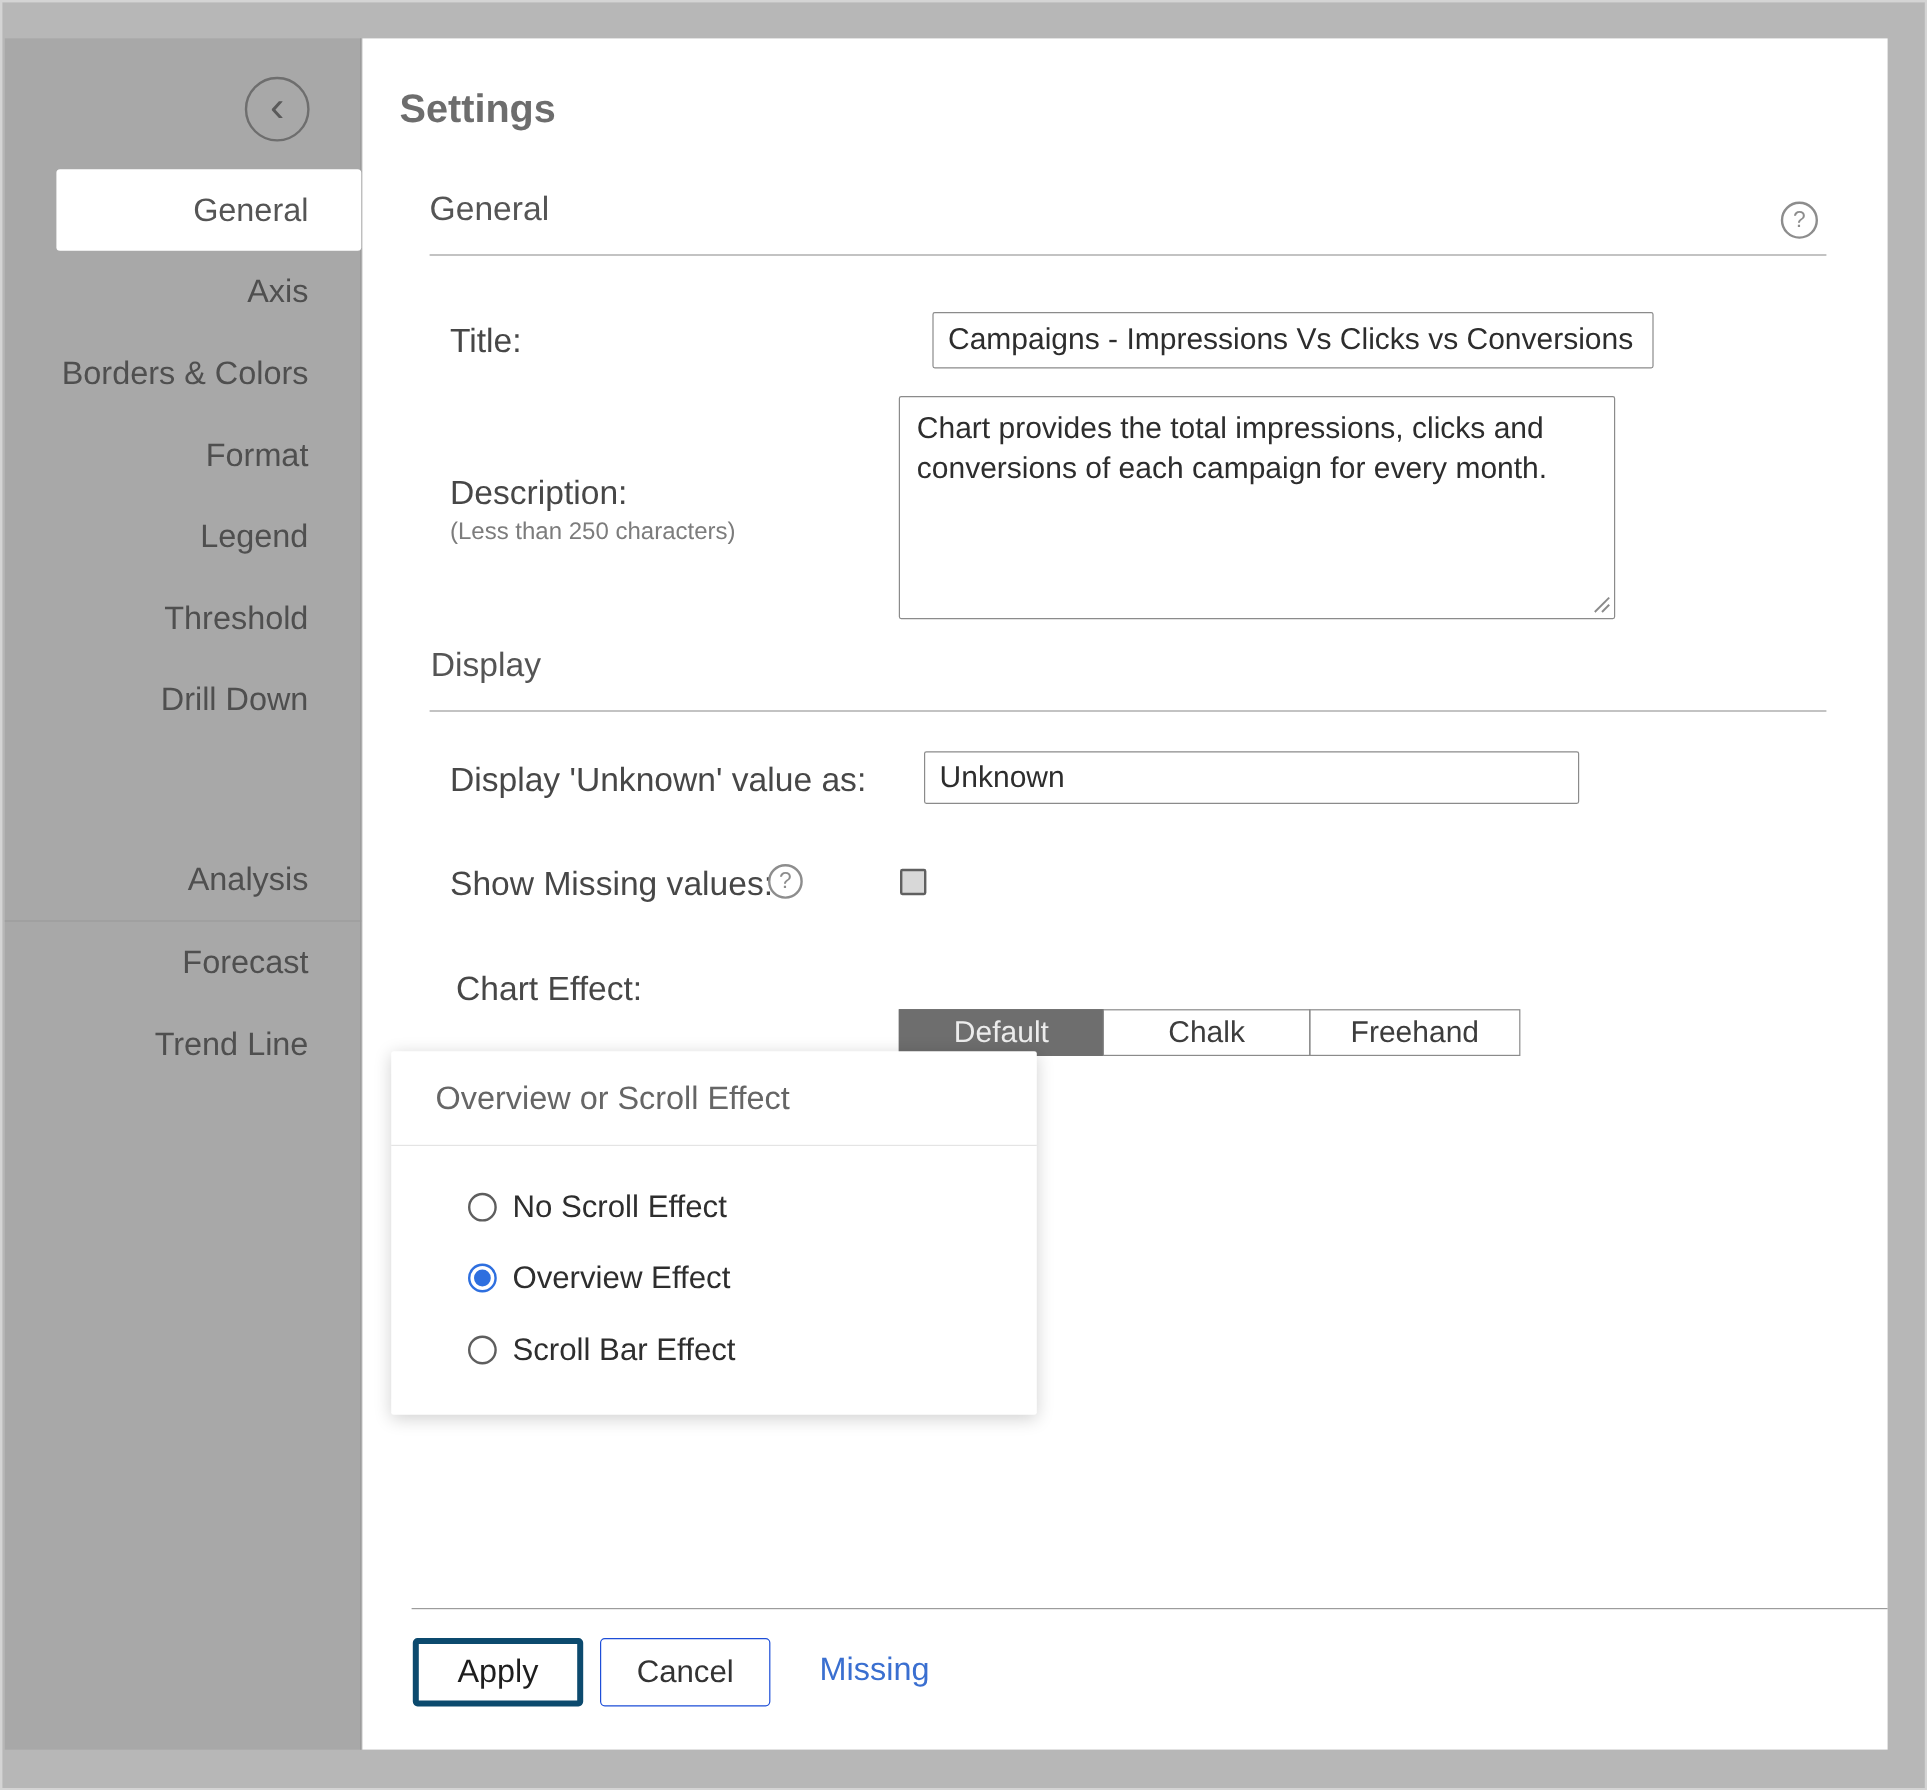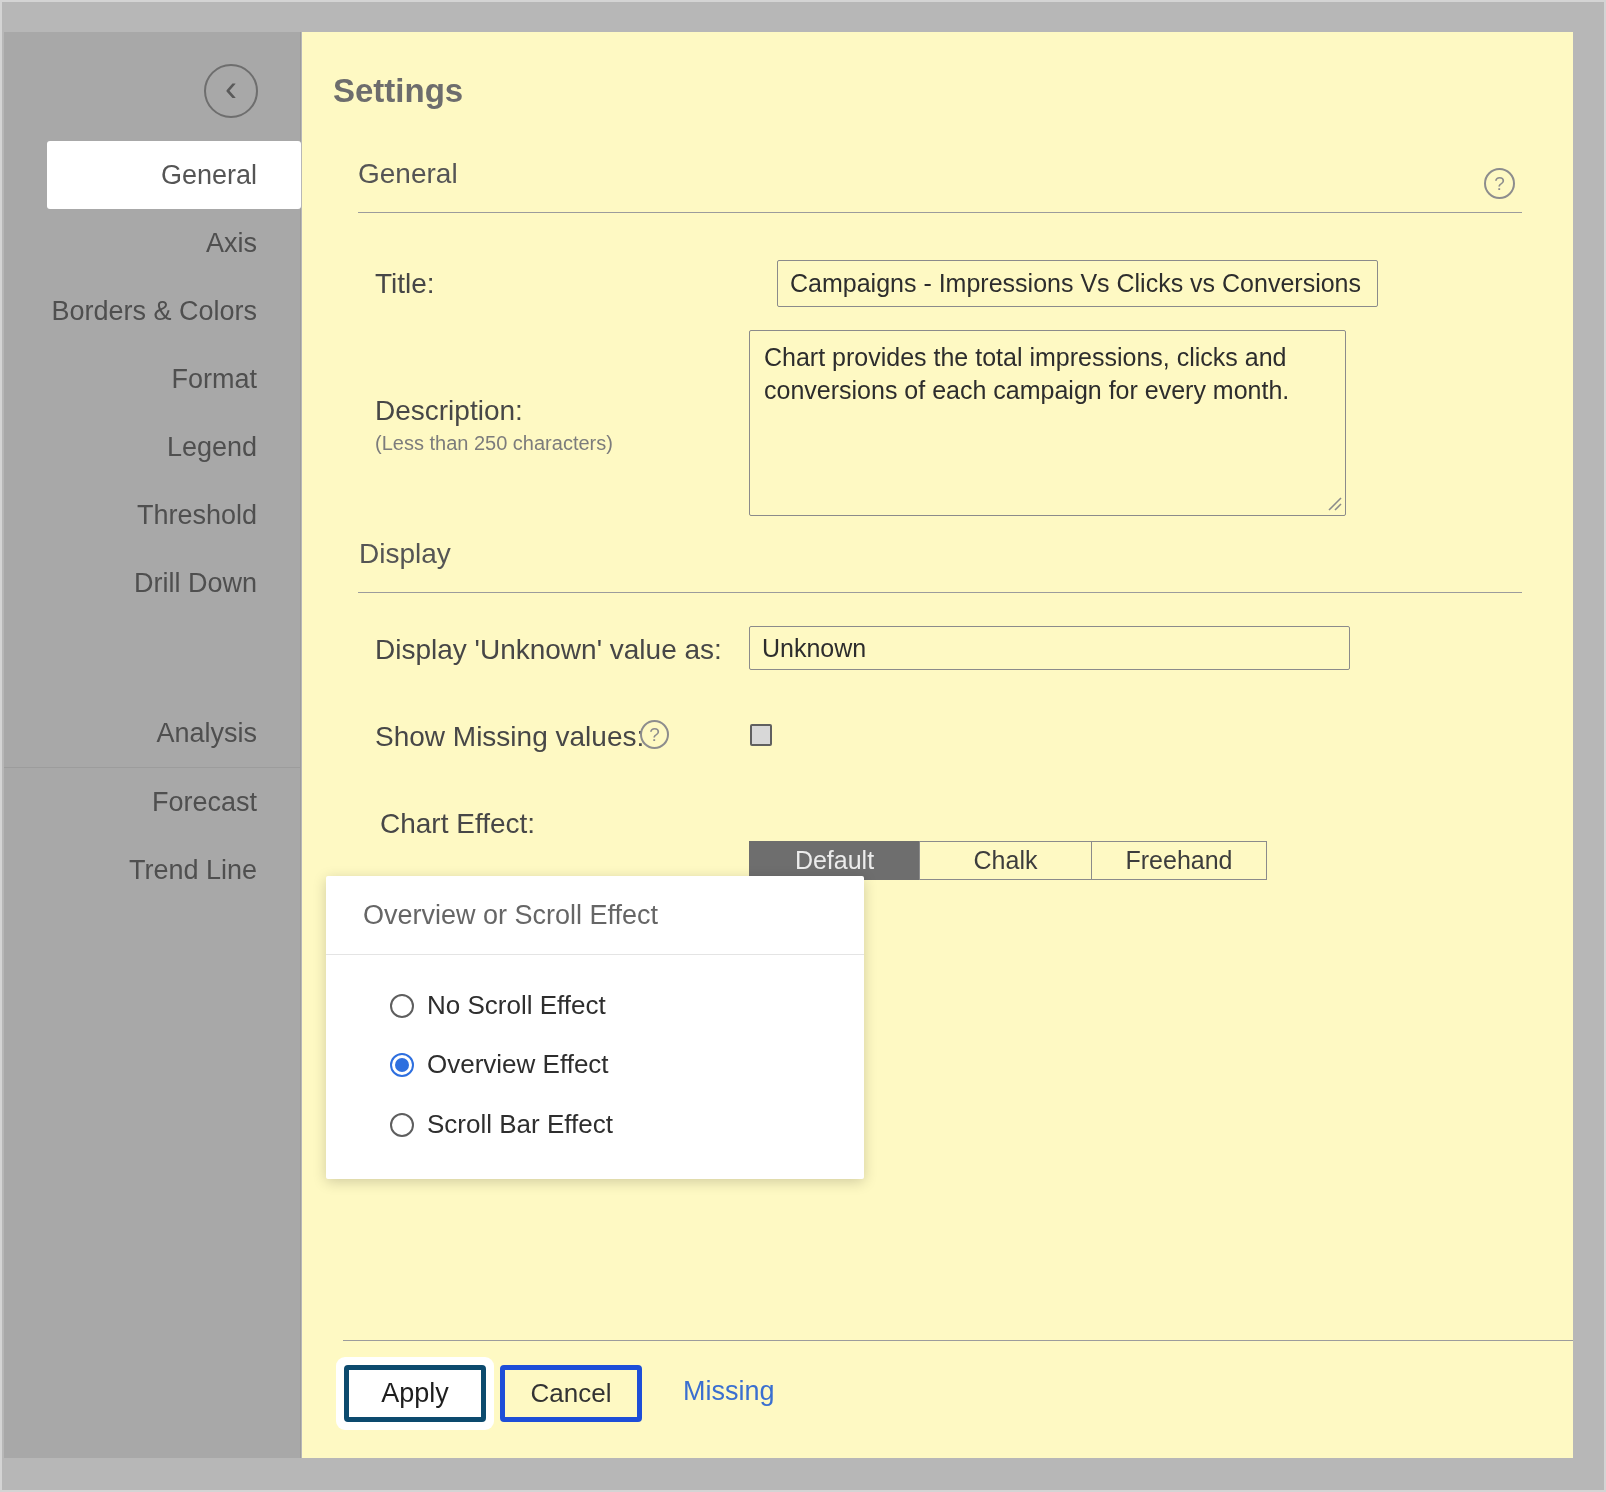--- a/index.html
+++ b/index.html
@@ -11,21 +11,21 @@
   .sidebar{position:absolute;left:2px;top:30px;width:297px;height:1426px;background:#a8a8a8;border-right:1px solid #9c9c9c;}
   .back-btn{position:absolute;left:200px;top:32px;width:54px;height:54px;border:2px solid #6e6e6e;border-radius:50%;display:flex;align-items:center;justify-content:center;font-size:36px;color:#5a5a5a;cursor:pointer;background:transparent;line-height:1;padding-bottom:5px;}
   .nav{position:absolute;left:0;top:109px;width:297px;}
   .nav-item{height:68px;line-height:68px;text-align:right;padding-right:44px;font-size:27px;color:#4f4f4f;cursor:pointer;white-space:nowrap;}
   .nav-item.active{background:#ffffff;border-radius:3px;margin-left:43px;color:#555555;}
   .nav-spacer{height:82px;}
   .flow-divider{border-top:1px solid #9c9c9c;height:0;width:297px;}
   .section-label{cursor:default;}
 
   
-  .main{position:absolute;left:300px;top:30px;width:1271px;height:1426px;background:#fef9c3;}
+  .main{position:absolute;left:300px;top:30px;width:1271px;height:1426px;background:#ffffff;}
   .settings-title{position:absolute;left:31px;top:40px;font-size:33px;font-weight:bold;color:#6d6d6d;}
   .sec-heading{position:absolute;font-size:28px;color:#555555;}
   .h-general{left:56px;top:126px;}
   .h-display{left:57px;top:506px;}
   .divider{position:absolute;height:0;border-top:1px solid #9c9c9c;}
   .divider-general{left:56px;top:180px;width:1164px;}
   .divider-display{left:56px;top:560px;width:1164px;}
   .divider-footer{left:41px;top:1308px;width:1230px;}
   .help{position:absolute;width:31px;height:31px;border:2px solid #8d8d8d;border-radius:50%;color:#8d8d8d;font-size:19px;display:flex;align-items:center;justify-content:center;cursor:pointer;background:transparent;}
   .help-general{left:1182px;top:136px;}
@@ -33,21 +33,21 @@
   .field-label{position:absolute;font-size:28px;color:#474747;white-space:nowrap;}
   .lbl-title{left:73px;top:236px;}
   .lbl-desc{left:73px;top:363px;}
   .field-hint{position:absolute;font-size:20px;color:#7c7c7c;white-space:nowrap;}
   .hint-desc{left:73px;top:400px;}
   .lbl-unknown{left:73px;top:602px;}
   .lbl-missing{left:73px;top:689px;}
   .lbl-effect{left:78px;top:776px;}
   .text-input{position:absolute;border:1px solid #8b8b8b;background:transparent;font-family:"Liberation Sans",sans-serif;font-size:25px;color:#2d2d2d;padding:0 12px;border-radius:2px;outline:none;}
   .inp-title{left:447px;top:228px;width:601px;height:47px;margin-left:28px;}
-  .inp-unknown{left:447px;top:594px;width:601px;height:44px;}
+  .inp-unknown{left:468px;top:594px;width:546px;height:44px;}
   .textarea-wrap{position:absolute;left:447px;top:298px;width:597px;height:186px;}
   .textarea-wrap textarea{width:100%;height:100%;border:1px solid #8b8b8b;background:transparent;font-family:"Liberation Sans",sans-serif;font-size:25px;color:#2d2d2d;padding:10px 14px;resize:none;line-height:1.32;border-radius:2px;outline:none;}
   .resize-handle{position:absolute;right:3px;bottom:4px;width:16px;height:16px;}
   .checkbox{position:absolute;left:448px;top:692px;width:22px;height:22px;border:2px solid #606060;background:#d8d8d8;border-radius:2px;cursor:pointer;}
   .segment{position:absolute;top:770px;height:39px;border:1px solid #8b8b8b;display:flex;align-items:center;justify-content:center;font-size:25px;color:#3d3d3d;cursor:pointer;background:transparent;margin-top:39px;}
   .segment.selected{background:#6e6e6e;border-color:#6e6e6e;color:#ececec;}
   .seg-default{left:447px;width:171px;}
   .seg-chalk{left:617px;width:173px;}
   .seg-freehand{left:789px;width:176px;}
 
@@ -60,21 +60,21 @@
   .radio-row-2{top:173px;}
   .radio-row-3{top:233px;}
   .radio{width:24px;height:24px;border:2px solid #5e5e5e;border-radius:50%;background:#ffffff;position:relative;flex:0 0 auto;}
   .radio.selected{border-color:#2e6fdf;}
   .radio.selected::after{content:"";position:absolute;inset:3px;background:#2e6fdf;border-radius:50%;}
   .radio-label{font-size:26px;color:#2e2e2e;white-space:nowrap;}
 
   
   .apply-wrap{position:absolute;left:34px;top:1325px;width:158px;height:73px;background:#ffffff;border-radius:9px;padding:8px;cursor:pointer;}
   .apply-inner{width:100%;height:100%;border:5px solid #0c4a6e;border-radius:4px;display:flex;align-items:center;justify-content:center;font-size:27px;color:#1e1e1e;}
-  .cancel-btn{position:absolute;left:198px;top:1333px;width:142px;height:57px;border:5px solid #1d4ed8;border-radius:4px;display:flex;align-items:center;justify-content:center;font-size:26px;color:#333333;cursor:pointer;background:transparent;}
+  .cancel-btn{position:absolute;left:198px;top:1333px;width:142px;height:57px;border:1px solid #1d4ed8;border-radius:4px;display:flex;align-items:center;justify-content:center;font-size:26px;color:#333333;cursor:pointer;background:transparent;}
   .preview-link{position:absolute;left:381px;top:1344px;font-size:27px;color:#3a6fd0;cursor:pointer;}
 </style>
 </head>
 <body>
 
 <div id="app">
 
   <aside class="sidebar">
     <div class="back-btn">
       <span>‹</span>

